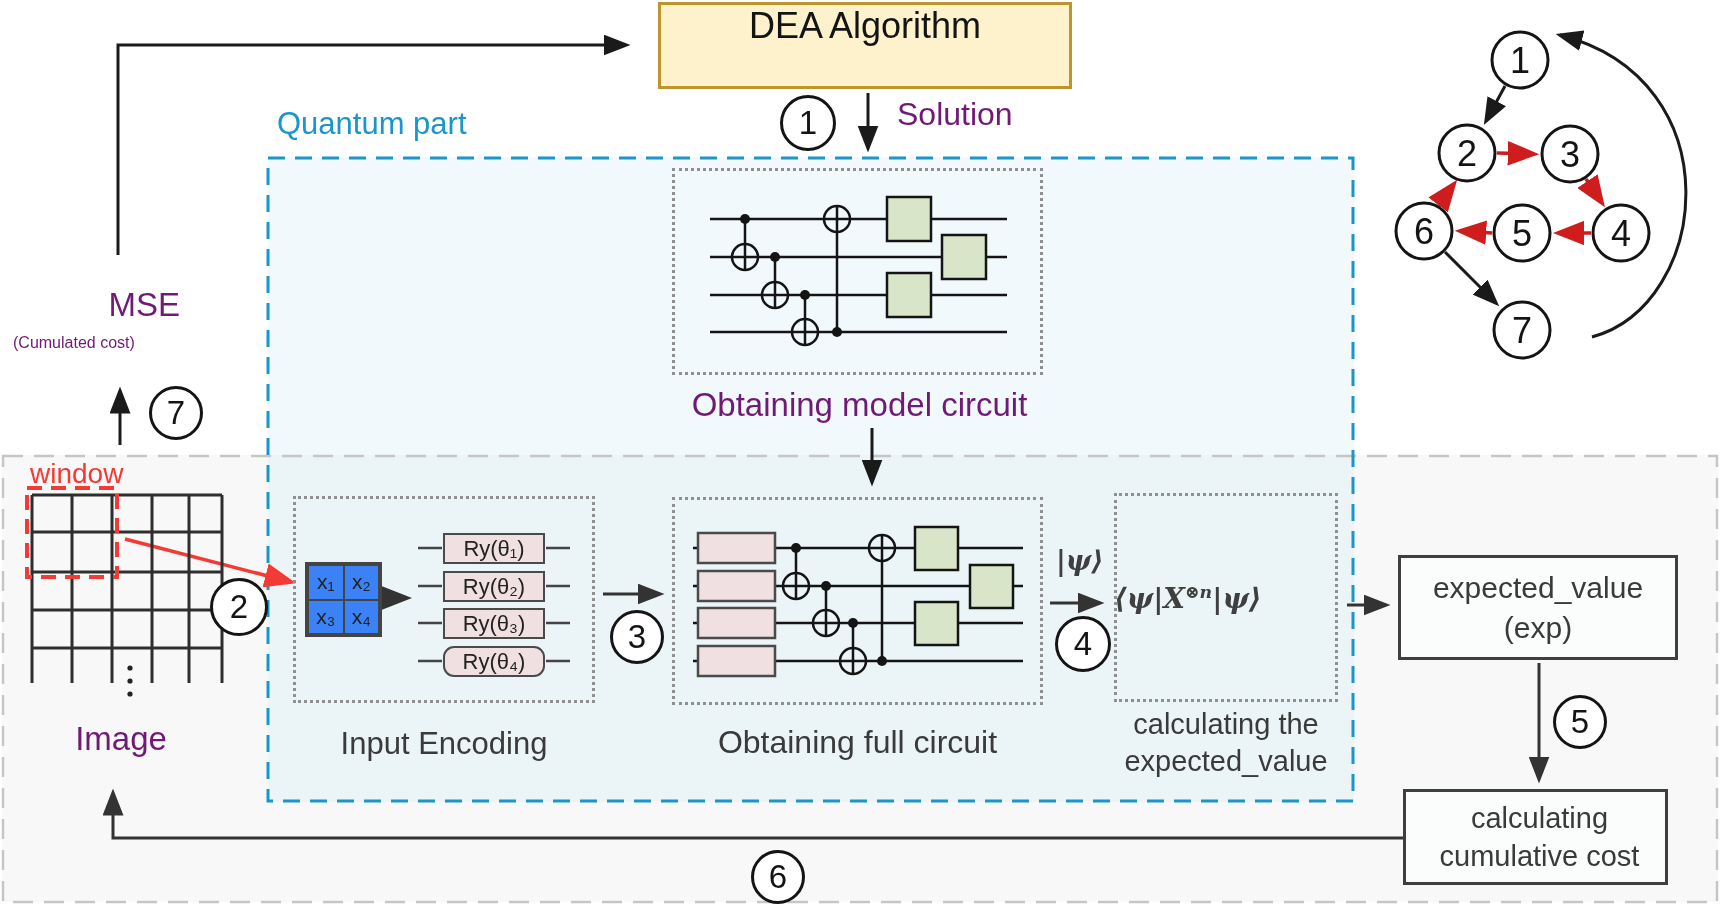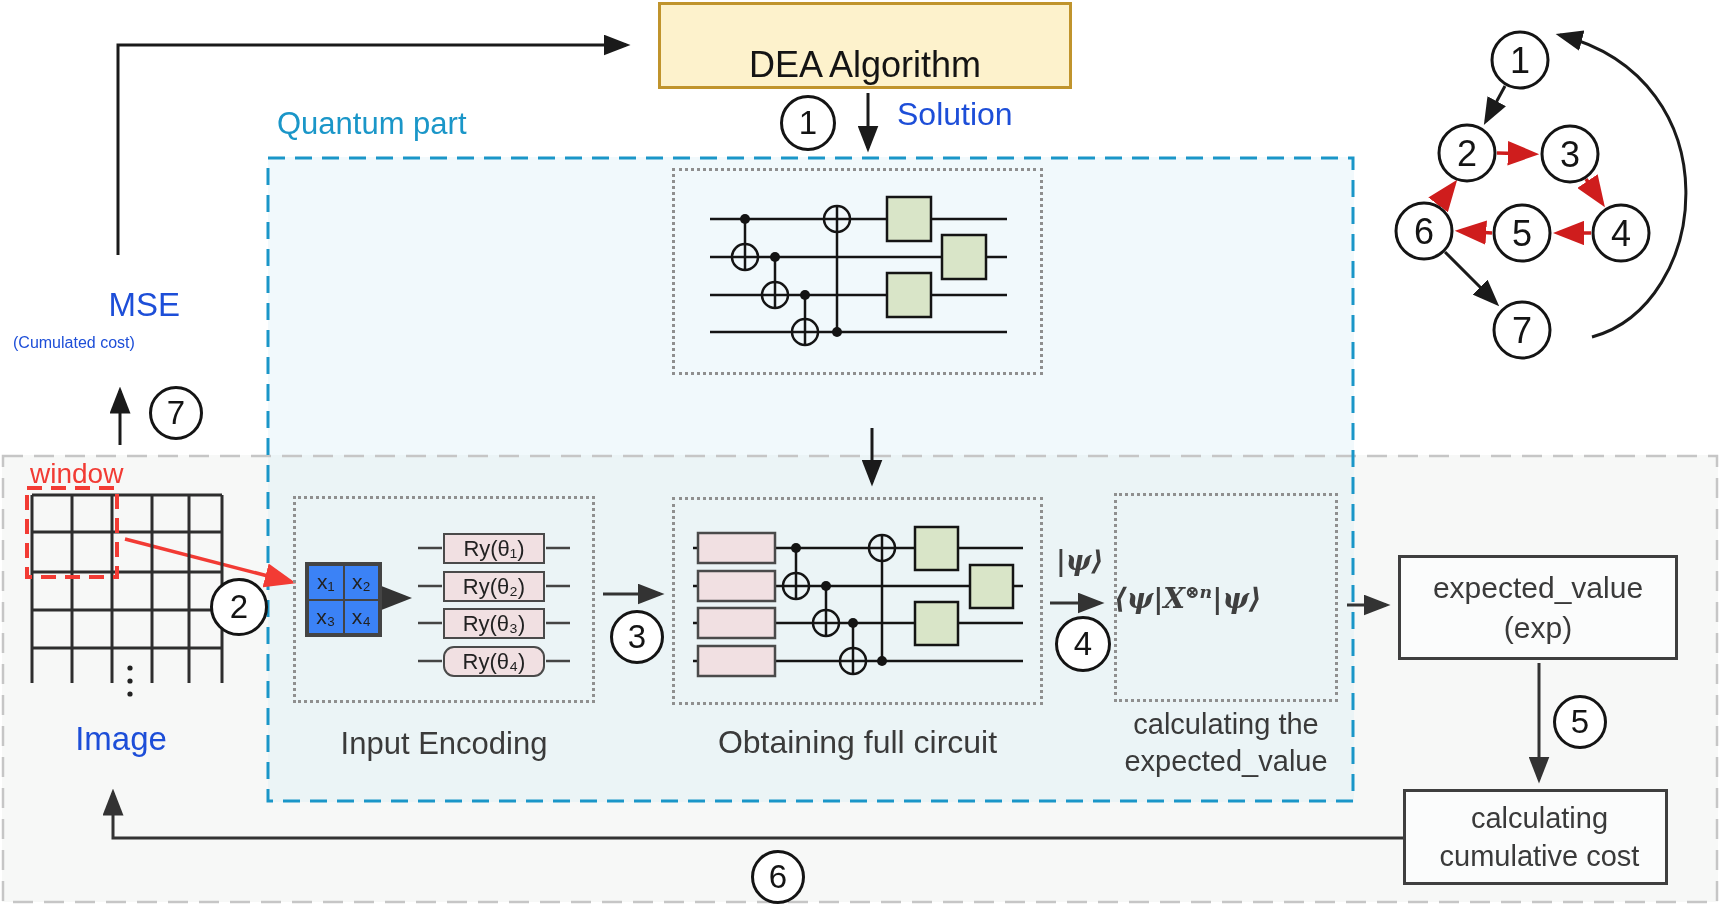--- a/index.html
+++ b/index.html
@@ -5,24 +5,24 @@
   html,body{margin:0;padding:0;background:#fff;}
   .canvas{position:relative;width:1725px;height:906px;background:#ffffff;
           font-family:"Liberation Sans", sans-serif;overflow:hidden;}
   .abs{position:absolute;}
   .bg-outer{left:2px;top:455px;width:1716px;height:447px;background:#f7f8f7;z-index:0;}
   .bg-quantum{left:268px;top:157px;width:1086px;height:645px;background:rgba(210,235,245,0.32);z-index:1;}
   .overlay{left:0;top:0;width:1725px;height:906px;z-index:2;pointer-events:none;}
   .dotted-box{border:3px dotted #8f8f8f;z-index:3;}
   .dea-box{left:658px;top:2px;width:414px;height:87px;background:#fdf2cc;
            border:3px solid #c0942c;box-sizing:border-box;display:flex;
-           align-items:flex-end;justify-content:center;font-size:36px;color:#141414;z-index:3;}
+           align-items:flex-start;justify-content:center;font-size:36px;color:#141414;z-index:3;}
   .step{border:3px solid #141414;border-radius:50%;background:#fff;box-sizing:border-box;
         display:flex;align-items:center;justify-content:center;font-size:33px;color:#141414;z-index:4;}
-  .lbl{color:#1d4ed8;z-index:4;}
+  .lbl{color:#701a75;z-index:4;}
   .cap{color:#3a3a3a;text-align:center;z-index:4;}
   .qlabel{left:277px;top:106px;font-size:31px;color:#1a96c8;z-index:4;}
   .ry-gate{left:443px;width:102px;height:31px;background:#f1e0e2;border:2px solid #4a4a4a;
            box-sizing:border-box;display:flex;align-items:center;justify-content:center;
            font-size:22px;color:#222;z-index:4;}
   .xgrid{left:305px;top:562px;width:77px;height:75px;border:3px solid #444;background:#3b82f6;
          box-sizing:border-box;display:grid;grid-template-columns:1fr 1fr;grid-template-rows:1fr 1fr;z-index:4;}
   .xcell{border:1px solid #444;display:flex;align-items:center;justify-content:center;
          font-size:21px;color:#222;}
   .solid-box{border:3px solid #3f3f3f;background:#fbfcfc;box-sizing:border-box;
@@ -144,20 +144,21 @@
         <circle cx="130" cy="124" r="5"></circle>
         <circle cx="162" cy="161" r="5"></circle>
       </g>
       <g stroke="#141414" stroke-width="2.5">
         <rect x="212" y="26" width="44" height="44" fill="#d9e5c8"></rect>
         <rect x="267" y="64" width="44" height="44" fill="#d9e5c8"></rect>
         <rect x="212" y="102" width="44" height="44" fill="#d9e5c8"></rect>
       </g>
     </svg>
   </div>
+  <div class="abs lbl" style="left:662px;top:386px;width:395px;text-align:center;font-size:33px;">Obtaining model circuit</div>
 
   <div class="abs dotted-box" style="left:293px;top:496px;width:302px;height:207px;box-sizing:border-box;"></div>
   <div class="abs xgrid">
     <div class="xcell">x₁</div>
     <div class="xcell">x₂</div>
     <div class="xcell">x₃</div>
     <div class="xcell">x₄</div>
   </div>
   <div class="abs ry-gate" style="top:533px;">Ry(θ₁)</div>
   <div class="abs ry-gate" style="top:571px;">Ry(θ₂)</div>

